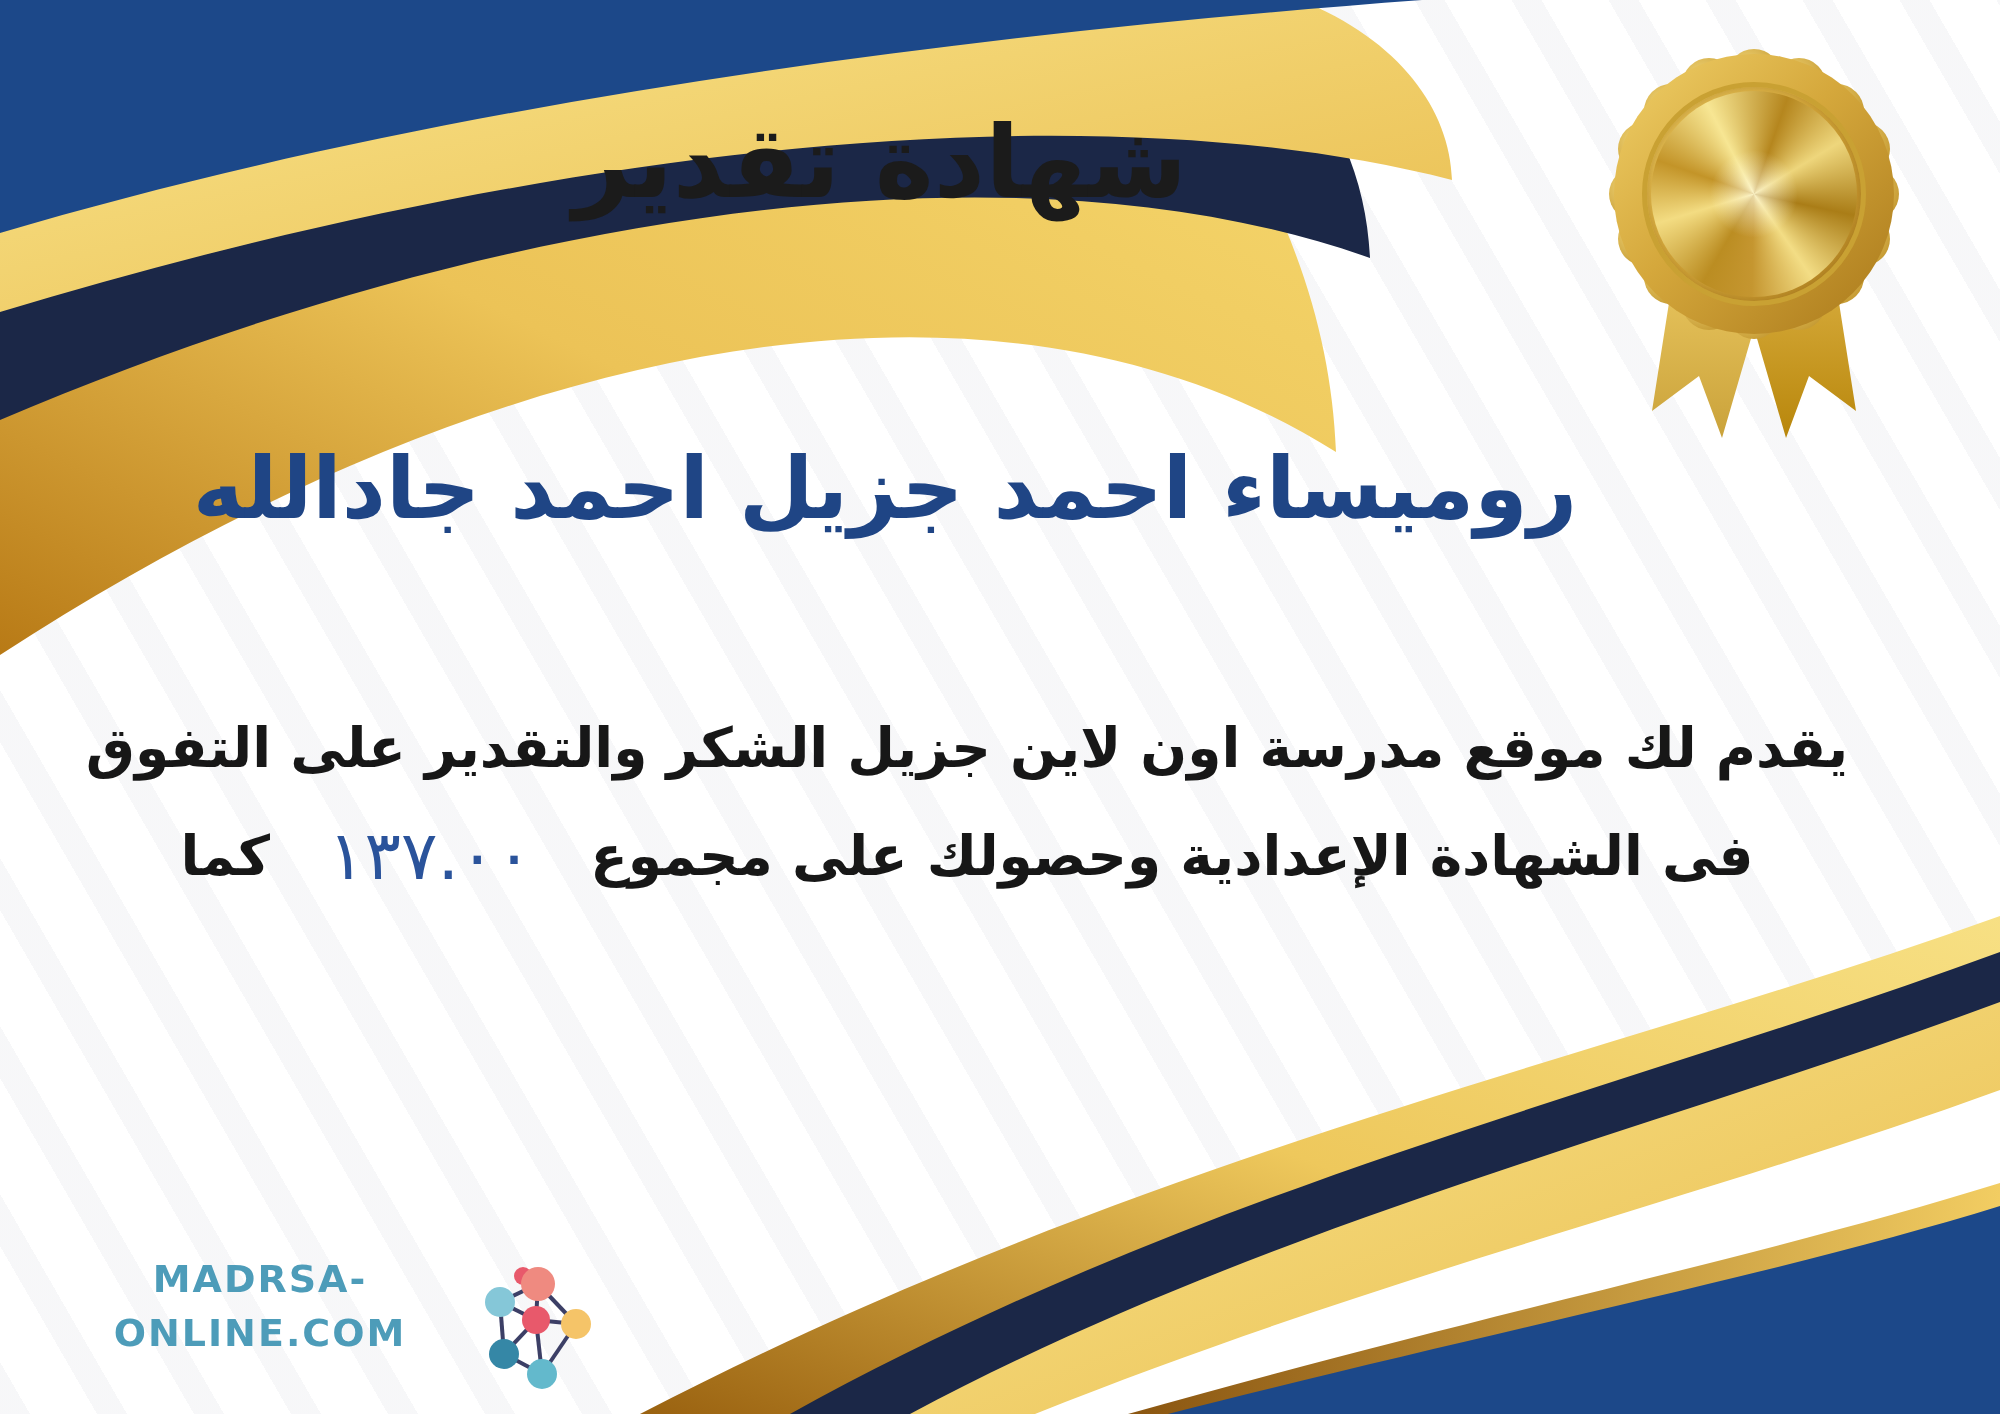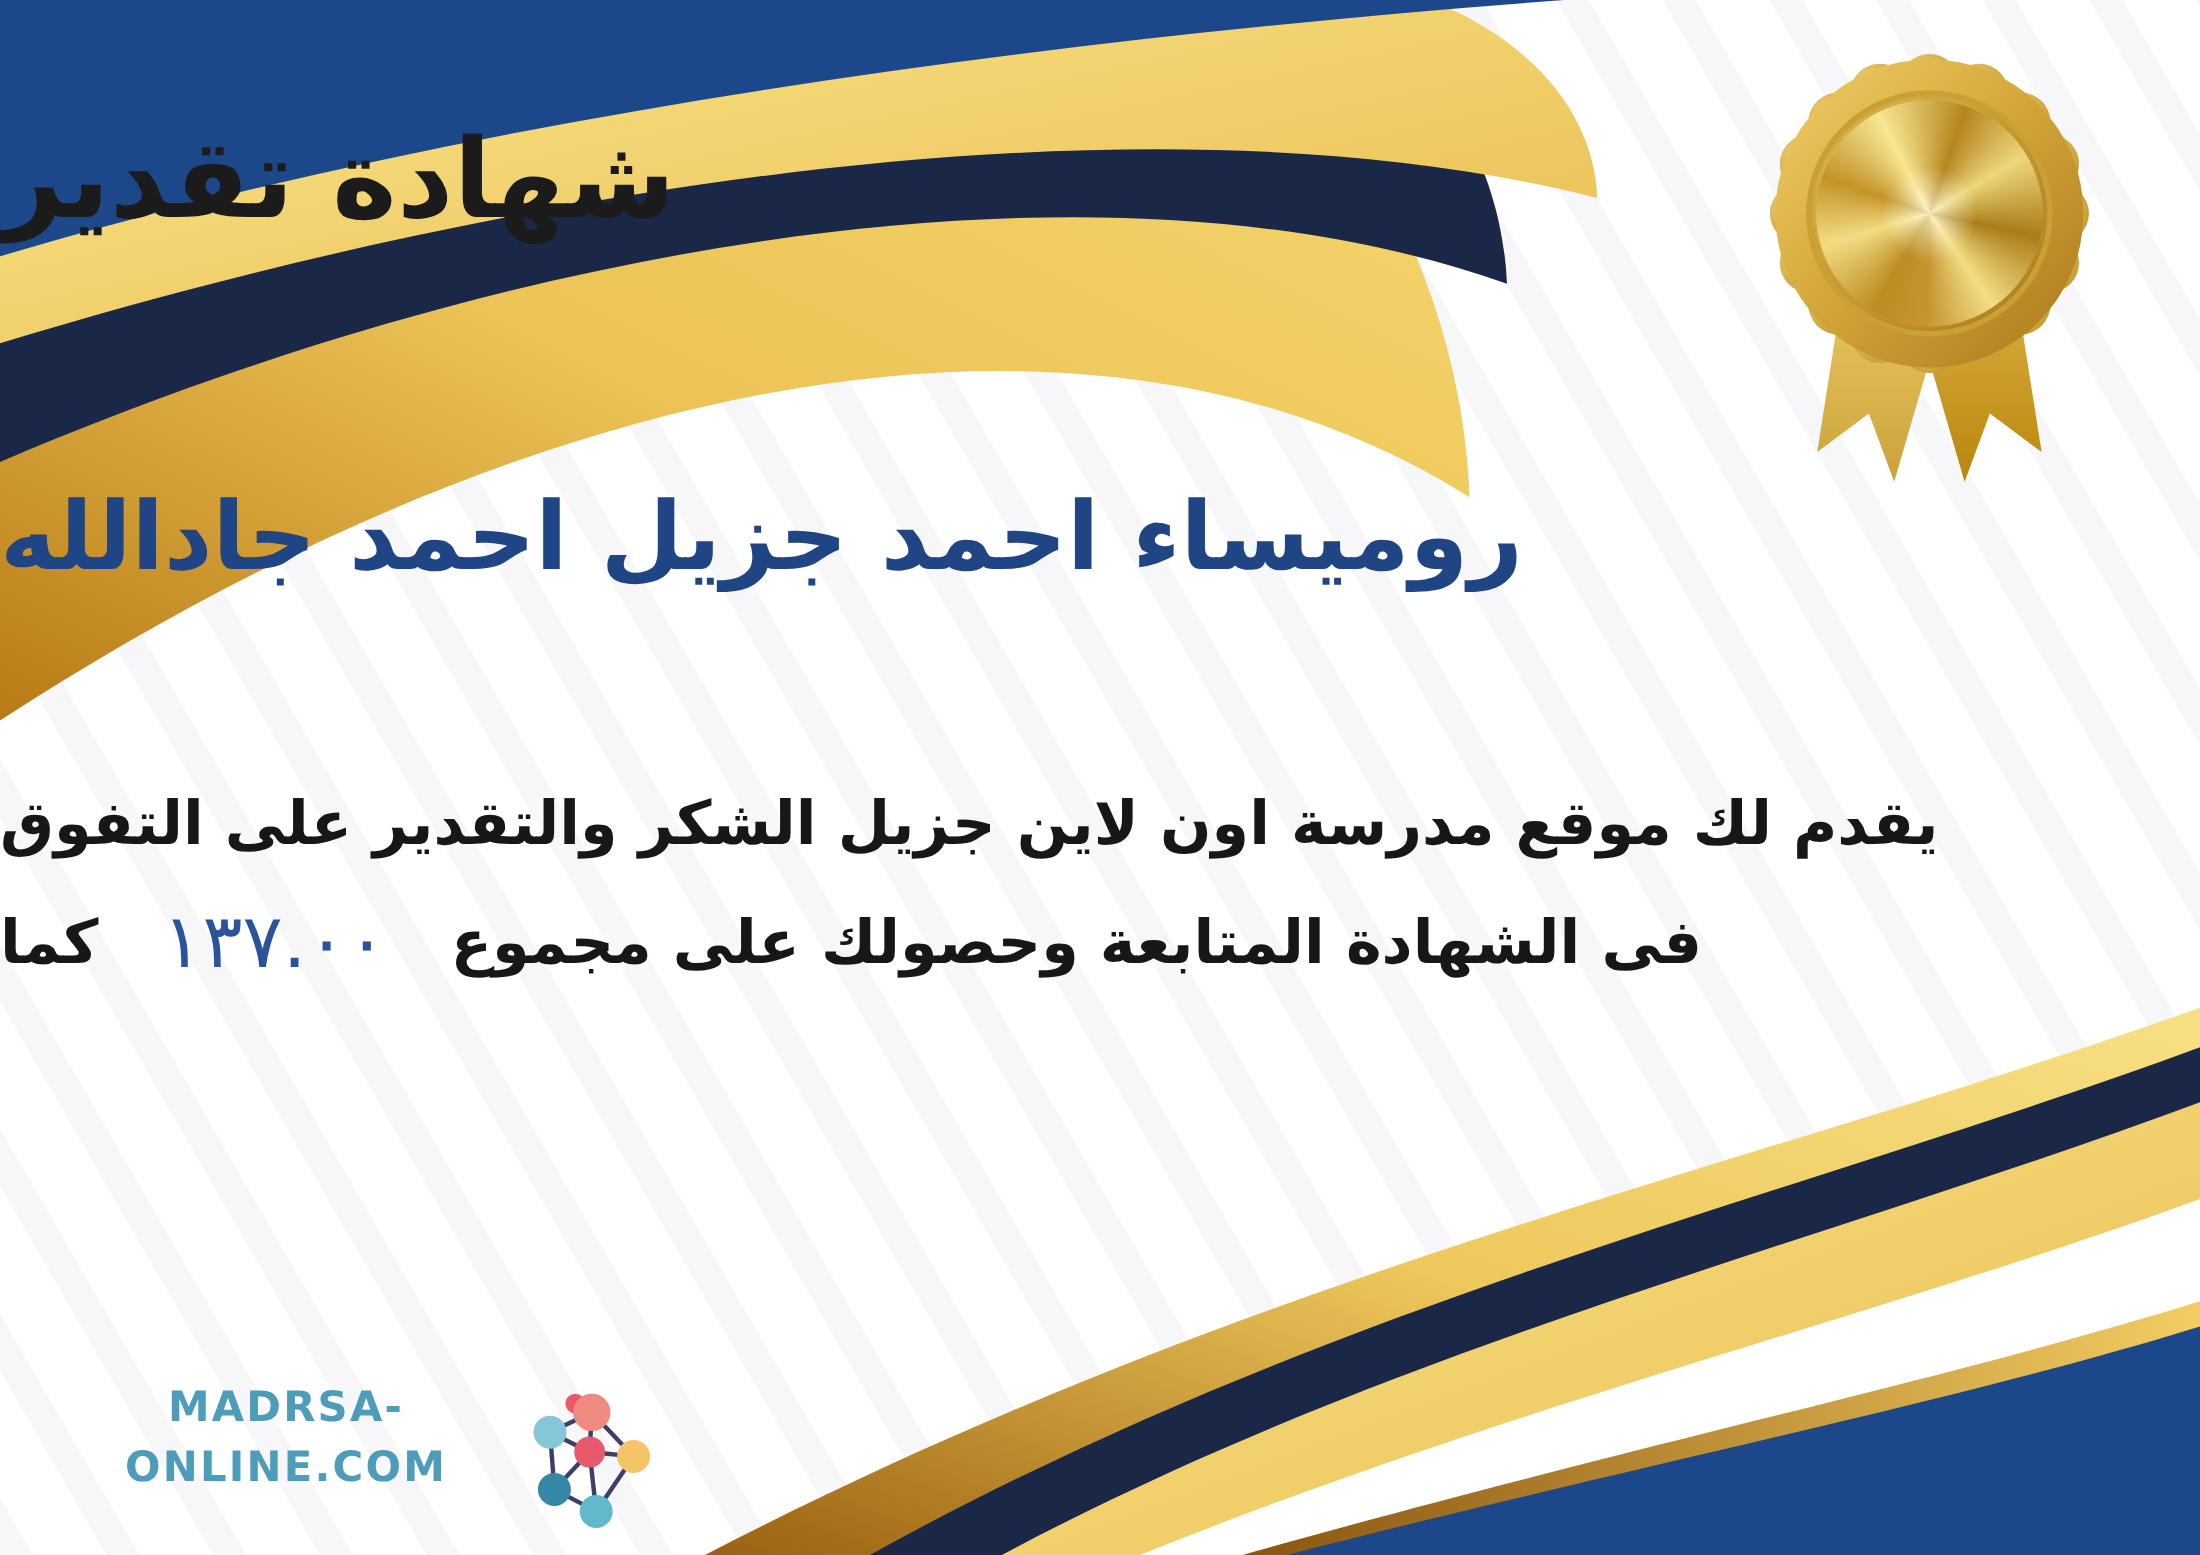--- a/index.html
+++ b/index.html
@@ -4,21 +4,21 @@
 <style>
   html,body{margin:0;padding:0;background:#10264d;}
   .stage{
     position:relative;width:2000px;height:1414px;overflow:hidden;
     background:
       repeating-linear-gradient(60deg, rgba(210,212,220,.18) 0 26px, rgba(255,255,255,0) 26px 84px),
       #ffffff;
     font-family:"DejaVu Sans", sans-serif;
   }
   svg.bg{position:absolute;inset:0;}
-  .txt{position:absolute;text-align:left;direction:rtl;}
+  .txt{position:absolute;text-align:center;direction:rtl;}
   .title{top:104px;left:0;width:1760px;font-size:100px;font-weight:bold;color:#1b1b1b;letter-spacing:-1px;}
   .name{top:438px;left:0;width:1770px;font-size:86px;font-weight:bold;color:#1f4585;}
   .bodytxt{top:694px;left:0;width:1934px;font-size:55px;font-weight:bold;color:#171717;line-height:108px;}
   .bodytxt .line{display:block;}
   .score{color:#2a539b;font-size:68px;font-weight:normal;margin:0 58px;vertical-align:-4px;}
   .closing{top:1098px;left:0;width:1744px;font-size:56px;font-weight:bold;color:#171717;}
   
   .medal{position:absolute;left:1604px;top:46px;width:300px;height:402px;}
   .medal svg{position:absolute;inset:0;}
   .bump{position:absolute;width:54px;height:54px;border-radius:50%;
@@ -122,21 +122,21 @@
     <div class="medal-glint"></div>
   </div>
 
   <div class="txt title">شهادة تقدير</div>
 
   <div class="txt name">روميساء احمد جزيل احمد جادالله</div>
 
   <div class="txt bodytxt">
     <span class="line">يقدم لك موقع مدرسة اون لاين جزيل الشكر والتقدير على التفوق</span>
     <span class="line">
-      <span>فى الشهادة المتابعة وحصولك على مجموع</span><span class="score">١٣٧.٠٠</span><span>كما</span>
+      <span>فى الشهادة الإعدادية وحصولك على مجموع</span><span class="score">١٣٧.٠٠</span><span>كما</span>
     </span>
   </div>
 
 
   <div class="logo">
     <div class="logo-text">
       <span class="logo-domain">MADRSA-ONLINE.COM</span>
     </div>
     <svg class="logo-icon" width="120" height="130" viewBox="0 0 120 130">
       <g stroke="#3c3f66" stroke-width="4">

